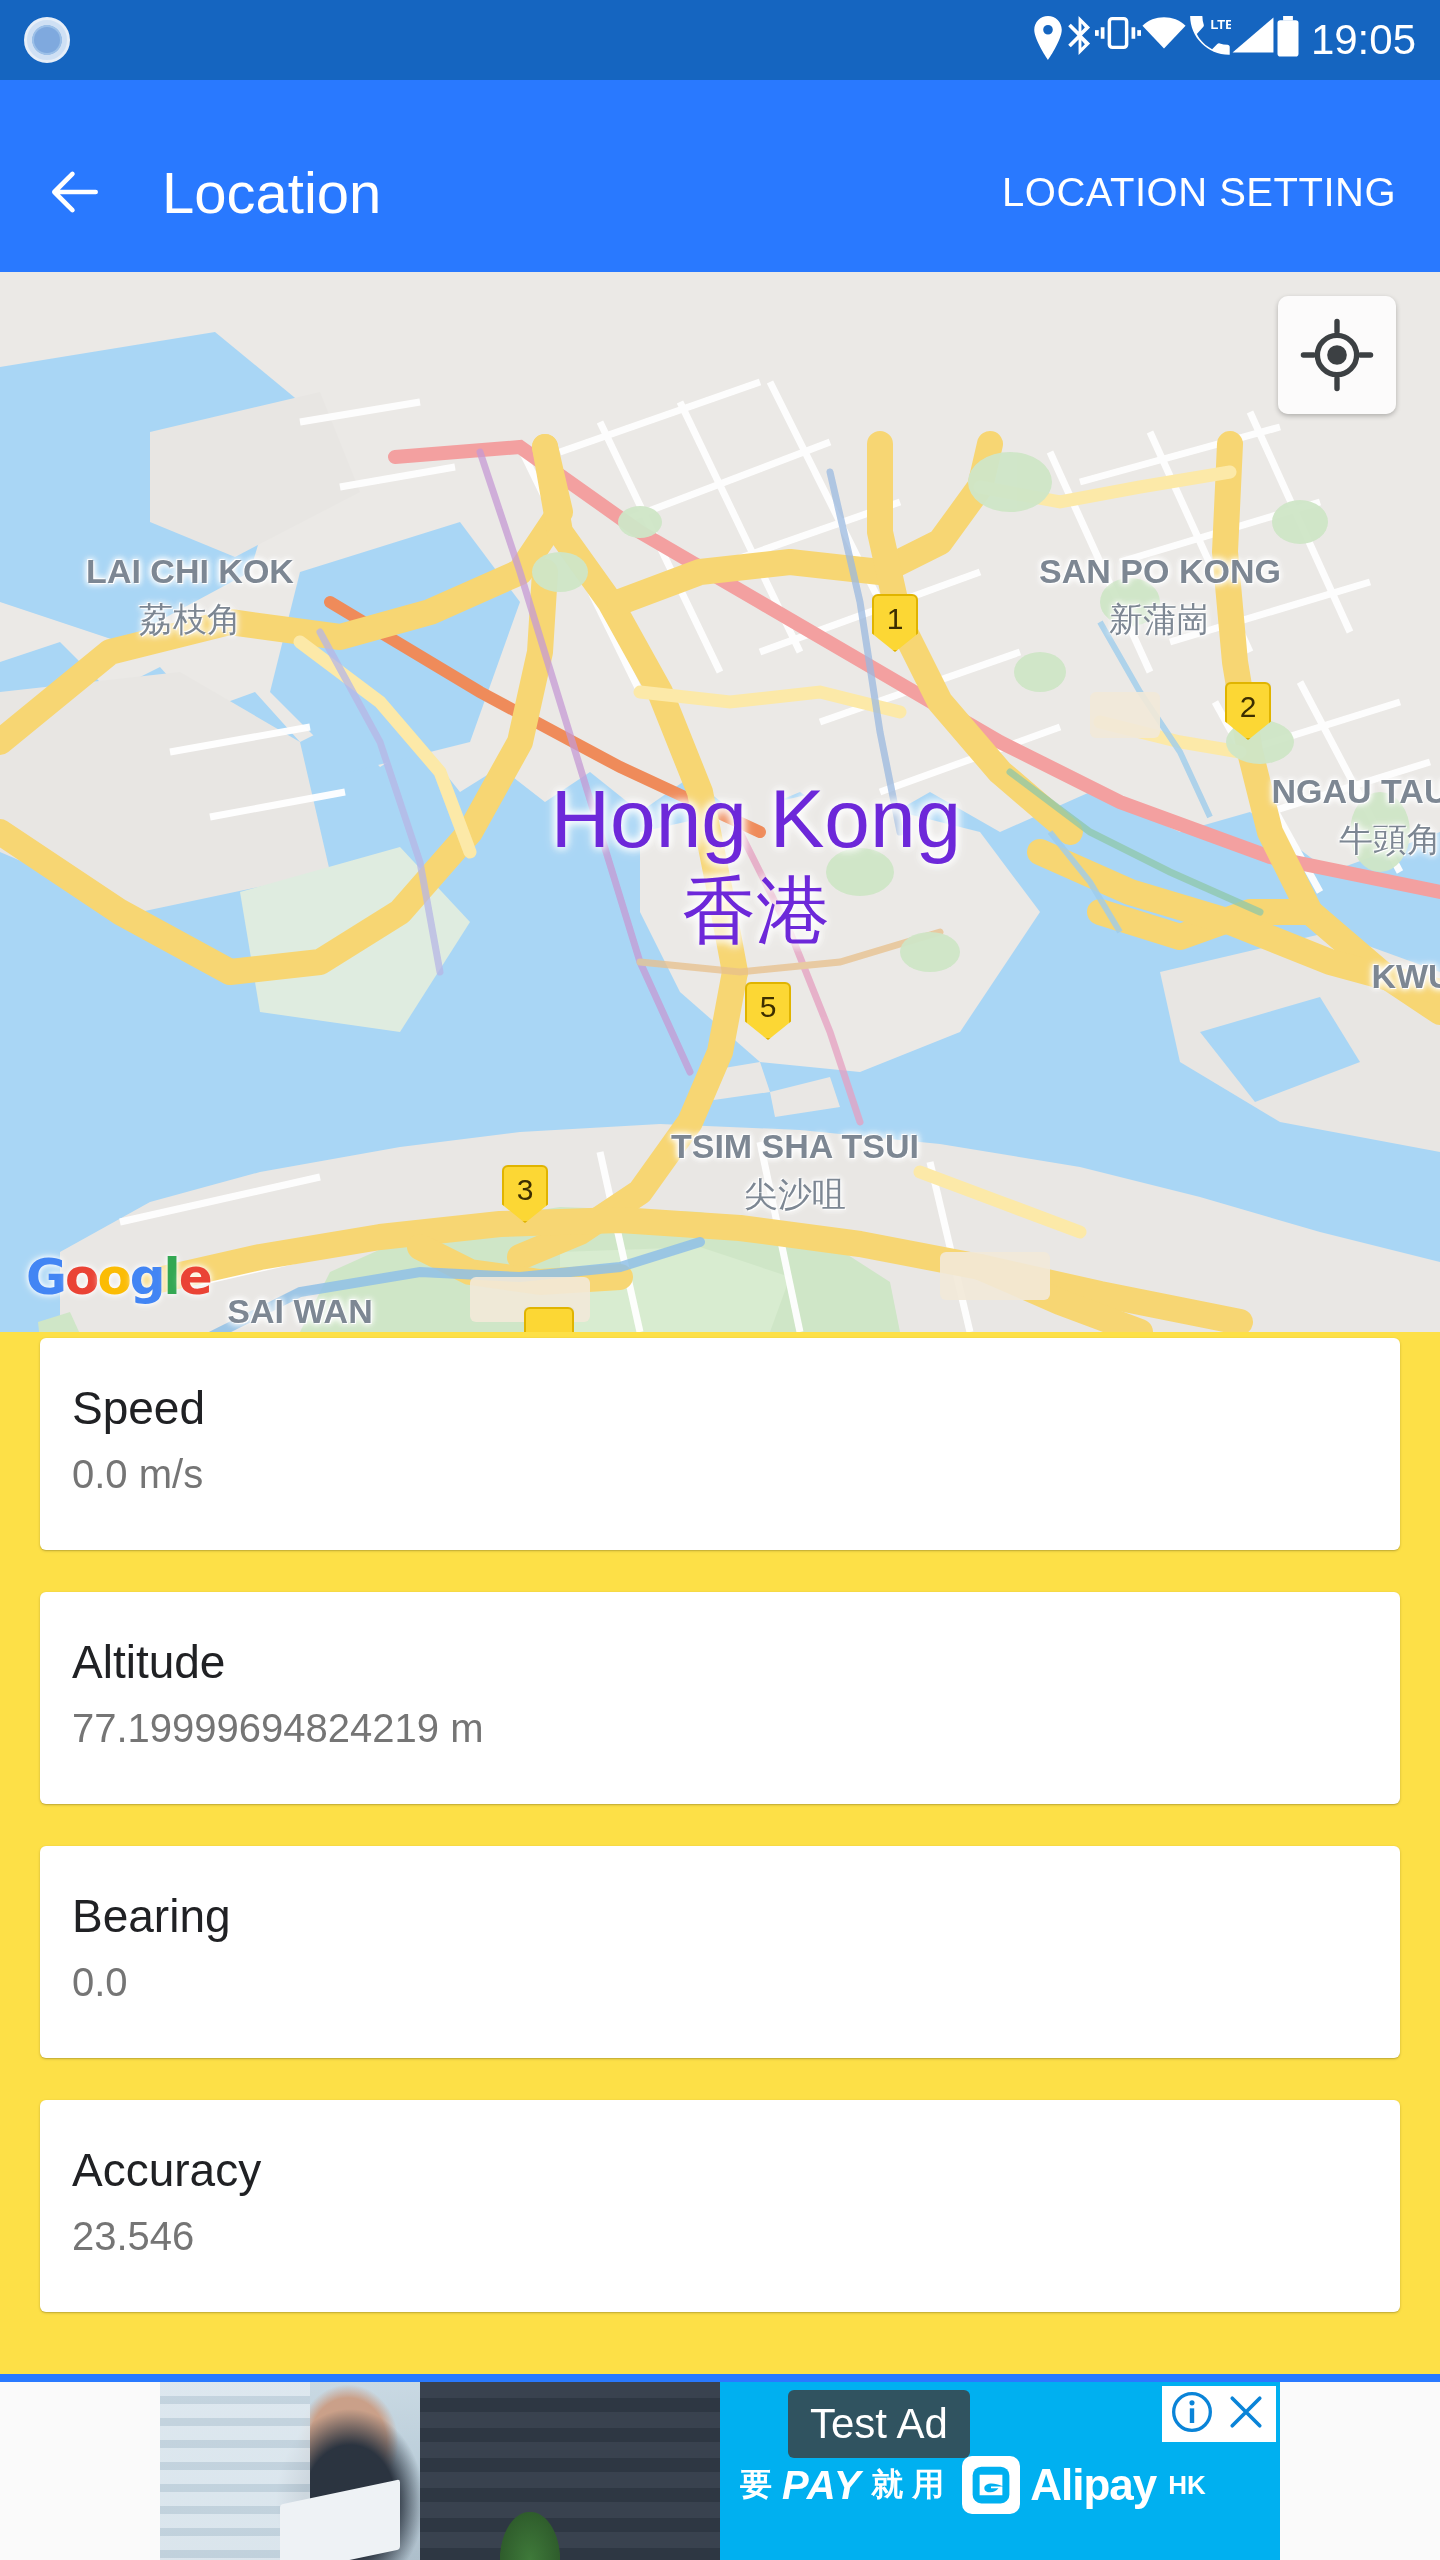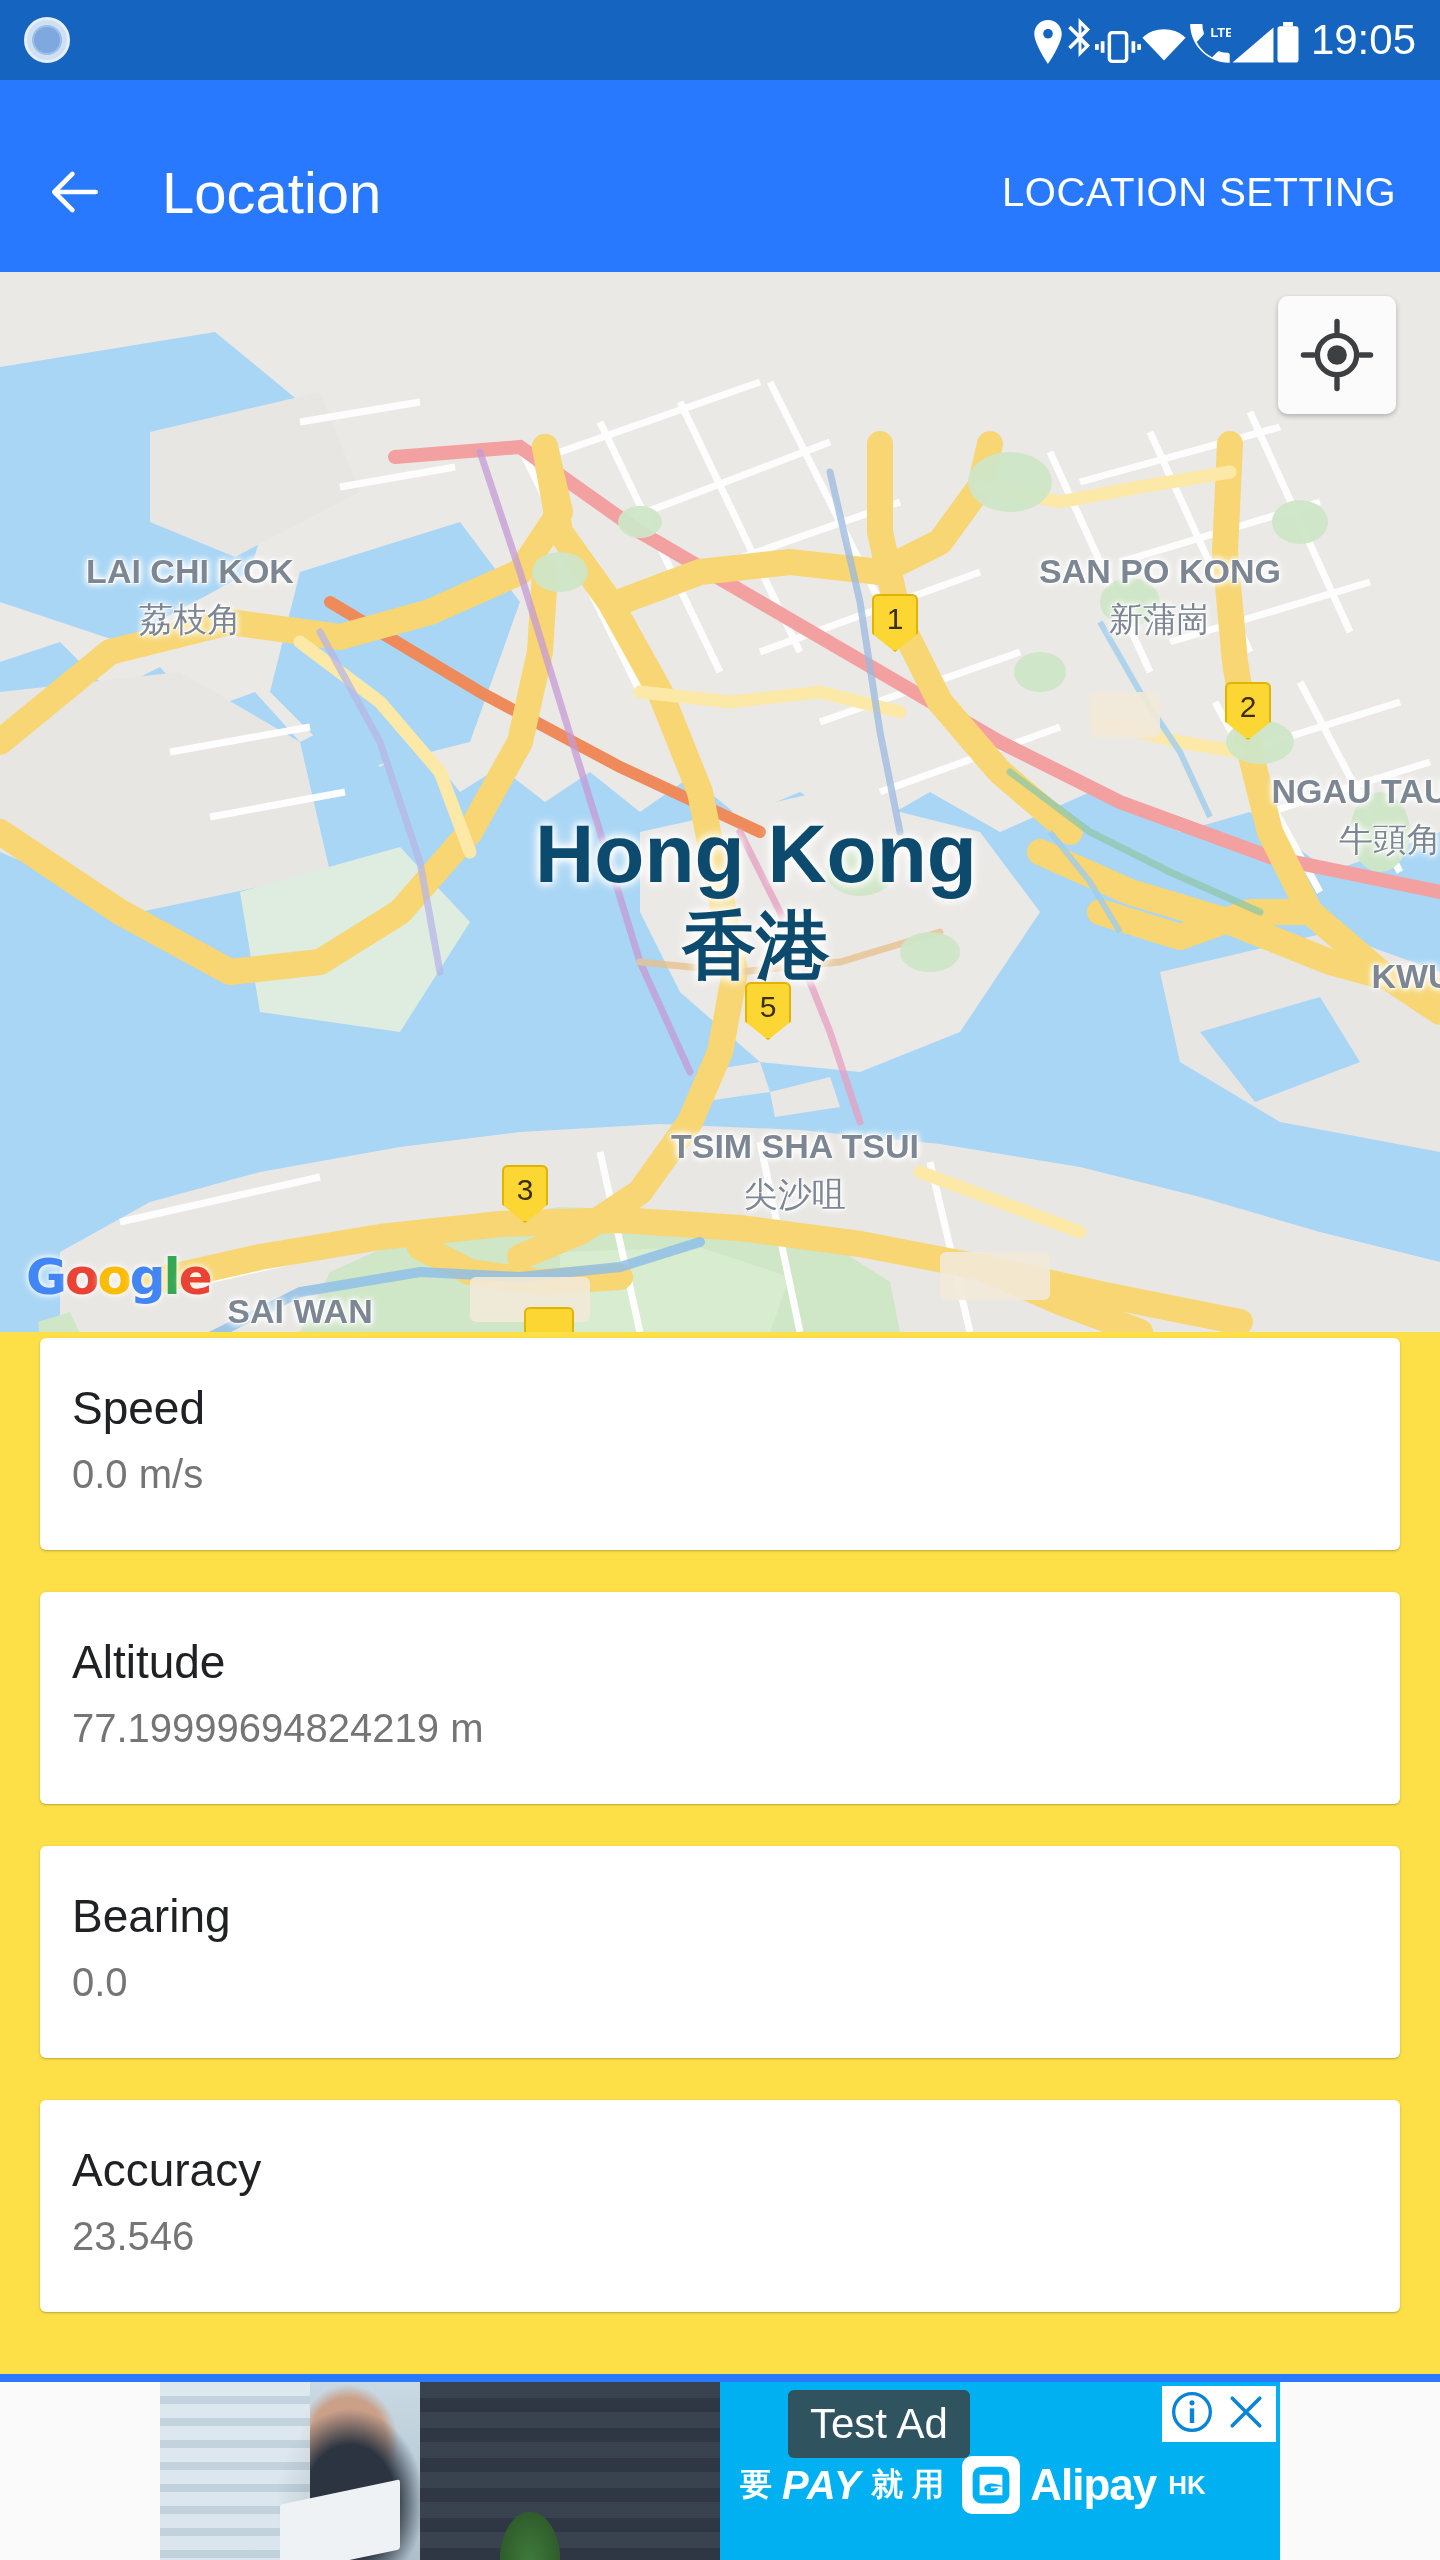--- a/index.html
+++ b/index.html
@@ -12,21 +12,21 @@
   #root { position: relative; width: 1440px; height: 2560px; }
 
   
   .status-bar {
     position: absolute; left: 0; top: 0; width: 1440px; height: 80px;
     background: #1565c0;
     display: flex; align-items: center;
     padding: 0 24px;
   }
   .status-left { display: flex; align-items: center; gap: 14px; }
-  .status-right { margin-left: auto; display: flex; align-items: flex-end; }
+  .status-right { margin-left: auto; display: flex; align-items: flex-start; }
   .sb-icon { display: flex; align-items: center; justify-content: center; }
   .clock {
     color: #fff; font-size: 42px; font-weight: 400; letter-spacing: 0px;
     margin-left: 10px;
   }
   .app-badge {
     width: 46px; height: 46px; border-radius: 50%;
     background: radial-gradient(circle at 50% 50%, #9cc0e8 0%, #9cc0e8 52%, #cfe0f4 54%, #cfe0f4 100%);
     border: 3px solid #e6eef8;
     position: relative;
@@ -61,23 +61,22 @@
 
   .map-label {
     position: absolute;
     color: #7d8793;
     font-weight: 700;
     text-shadow: 0 0 6px #ffffff, 0 0 6px #ffffff, 0 0 10px #ffffff, 1px 1px 0 #fff, -1px -1px 0 #fff;
     white-space: nowrap; pointer-events: none;
   }
   .map-label.cn { font-weight: 400; }
   .map-label.big {
-    color: #0c4a6e; font-weight: 700;
+    color: #6d28d9; font-weight: 400;
     text-shadow: 0 0 8px #fff, 0 0 8px #fff, 0 0 14px #fff;
-    margin-top: 35px;
   }
 
   
   .shield {
     position: absolute; width: 46px; height: 58px;
     background: #fcd734;
     border: 2px solid #e0b400;
     border-radius: 6px 6px 0 0;
     clip-path: polygon(0 0, 100% 0, 100% 68%, 50% 100%, 0 68%);
     display: flex; align-items: flex-start; justify-content: center;

